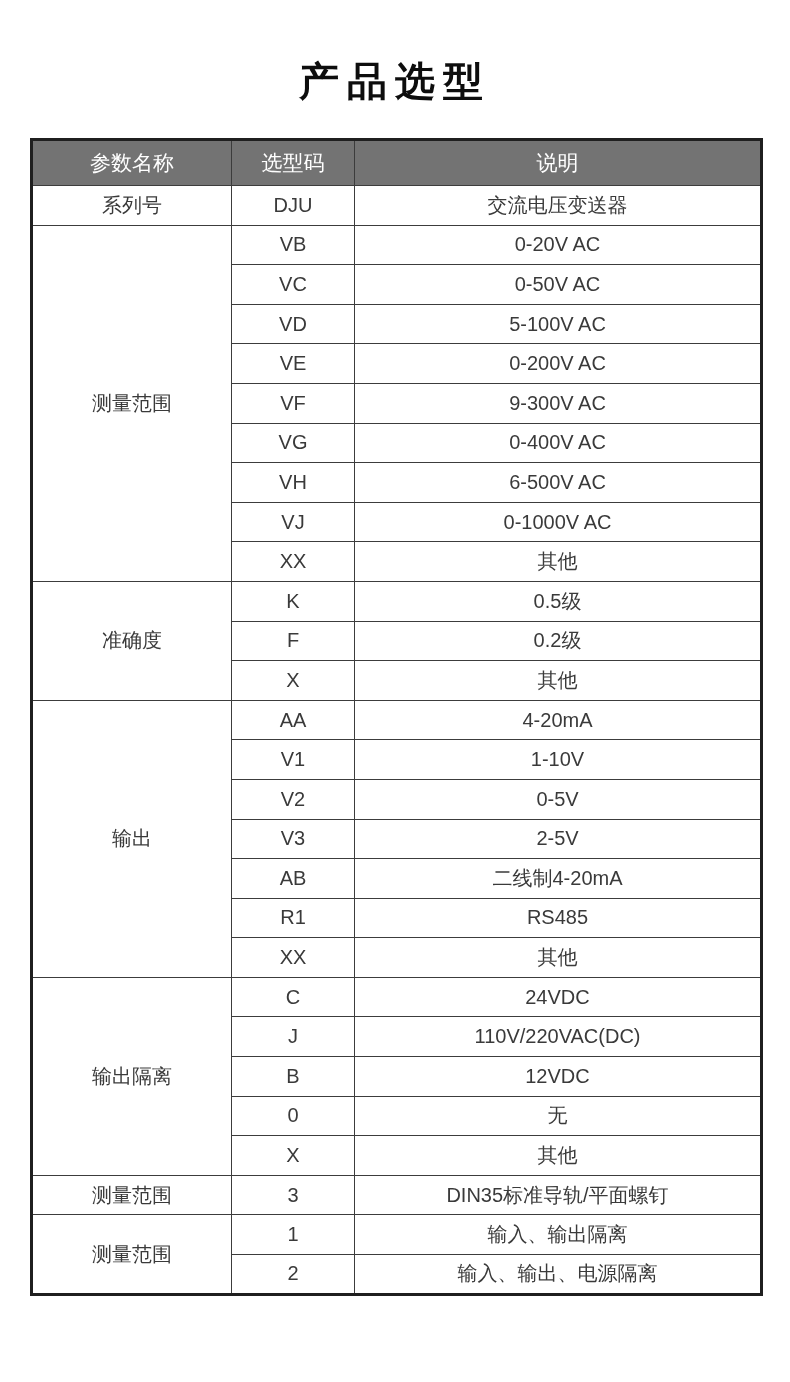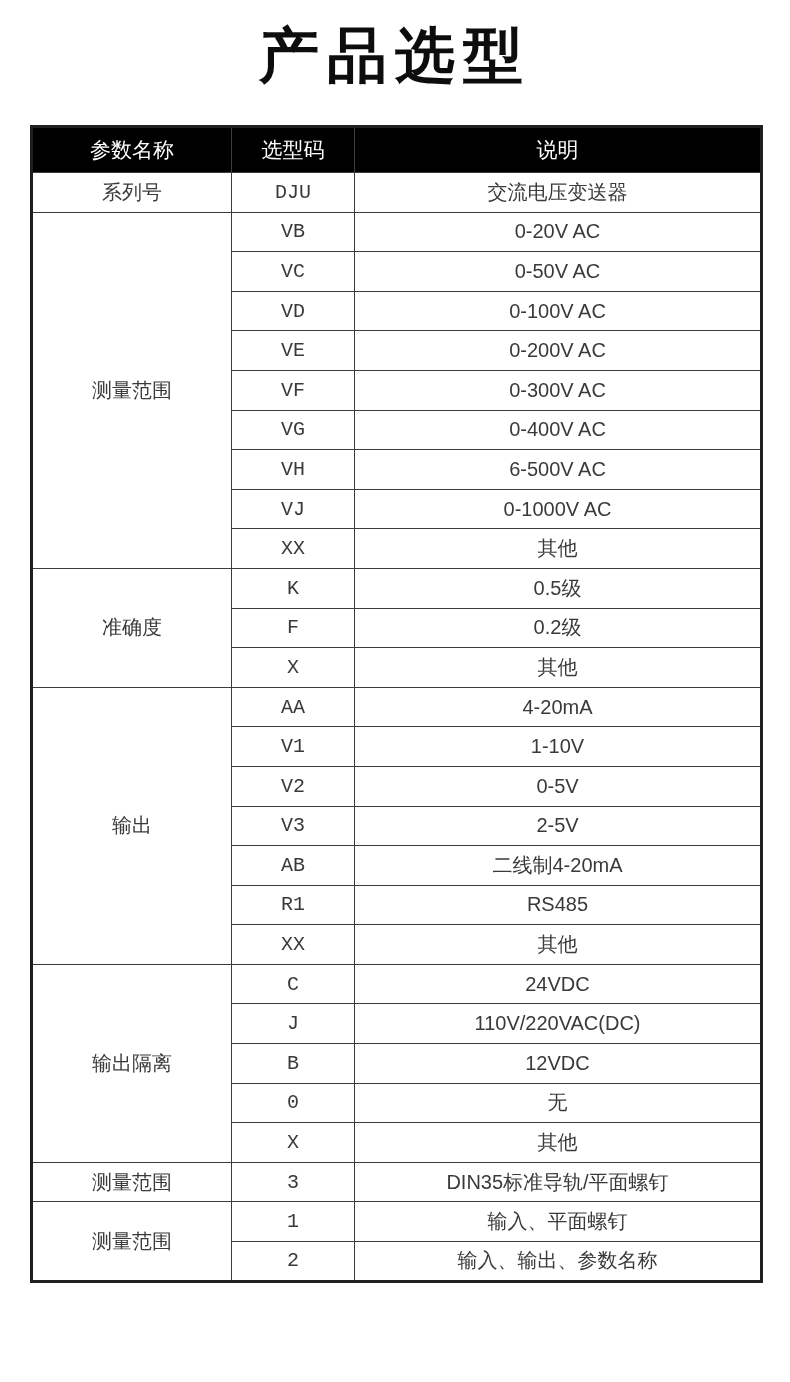--- a/index.html
+++ b/index.html
@@ -10,23 +10,23 @@
     position: relative;
     font-family: "Liberation Sans", "DejaVu Sans", sans-serif;
     overflow: hidden;
   }
   .page {
     width: 790px;
     height: 1382px;
     background: #ffffff;
   }
   .page-title {
-    margin-top: 18px;
+    margin-top: 56px;
     text-align: center;
-    font-size: 60px;
+    font-size: 40px;
     font-weight: 900;
     letter-spacing: 8px;
     color: #0d0d0d;
     line-height: 1.25;
   }
   .selection-table {
     margin: 32px 0 0 30px;
     width: 730px;
     border-collapse: collapse;
     table-layout: fixed;
@@ -34,34 +34,34 @@
   }
   .selection-table th,
   .selection-table td {
     border: 1px solid #3c3c3c;
     text-align: center;
     vertical-align: middle;
     overflow: hidden;
     white-space: nowrap;
   }
   .selection-table thead th {
-    background: #000000;
+    background: #737373;
     color: #ffffff;
     font-size: 21px;
     font-weight: 400;
     height: 46px;
   }
   .selection-table tbody td {
     height: 39.6px;
     font-size: 20px;
     color: #3a3a3a;
     background: #ffffff;
   }
   .param-cell { font-size: 20px; color: #3a3a3a; margin-top: 24px; }
-  .code-cell  { font-size: 20px; color: #3a3a3a; font-family: Liberation Mono, monospace; }
+  .code-cell  { font-size: 20px; color: #3a3a3a; }
   .desc-cell  { font-size: 20px; color: #3a3a3a; }
 </style>
 </head>
 <body>
 
 <div class="page">
   <h1 class="page-title">产品选型</h1>
 
   <table class="selection-table">
     <colgroup>
@@ -86,29 +86,29 @@
           <td class="param-cell" rowspan="9">测量范围</td>
           <td class="code-cell">VB</td>
           <td class="desc-cell">0-20V AC</td>
         </tr>
         <tr>
           <td class="code-cell">VC</td>
           <td class="desc-cell">0-50V AC</td>
         </tr>
         <tr>
           <td class="code-cell">VD</td>
-          <td class="desc-cell">0-100V AC</td>
+          <td class="desc-cell">5-100V AC</td>
         </tr>
         <tr>
           <td class="code-cell">VE</td>
           <td class="desc-cell">0-200V AC</td>
         </tr>
         <tr>
           <td class="code-cell">VF</td>
-          <td class="desc-cell">0-300V AC</td>
+          <td class="desc-cell">9-300V AC</td>
         </tr>
         <tr>
           <td class="code-cell">VG</td>
           <td class="desc-cell">0-400V AC</td>
         </tr>
         <tr>
           <td class="code-cell">VH</td>
           <td class="desc-cell">6-500V AC</td>
         </tr>
         <tr>
@@ -183,21 +183,21 @@
           <td class="desc-cell">其他</td>
         </tr>
         <tr>
           <td class="param-cell" rowspan="1">测量范围</td>
           <td class="code-cell">3</td>
           <td class="desc-cell">DIN35标准导轨/平面螺钉</td>
         </tr>
         <tr>
           <td class="param-cell" rowspan="2">测量范围</td>
           <td class="code-cell">1</td>
-          <td class="desc-cell">输入、平面螺钉</td>
+          <td class="desc-cell">输入、输出隔离</td>
         </tr>
         <tr>
           <td class="code-cell">2</td>
-          <td class="desc-cell">输入、输出、参数名称</td>
+          <td class="desc-cell">输入、输出、电源隔离</td>
         </tr>
       </tbody>
   </table>
 </div>
 
 </body></html>

